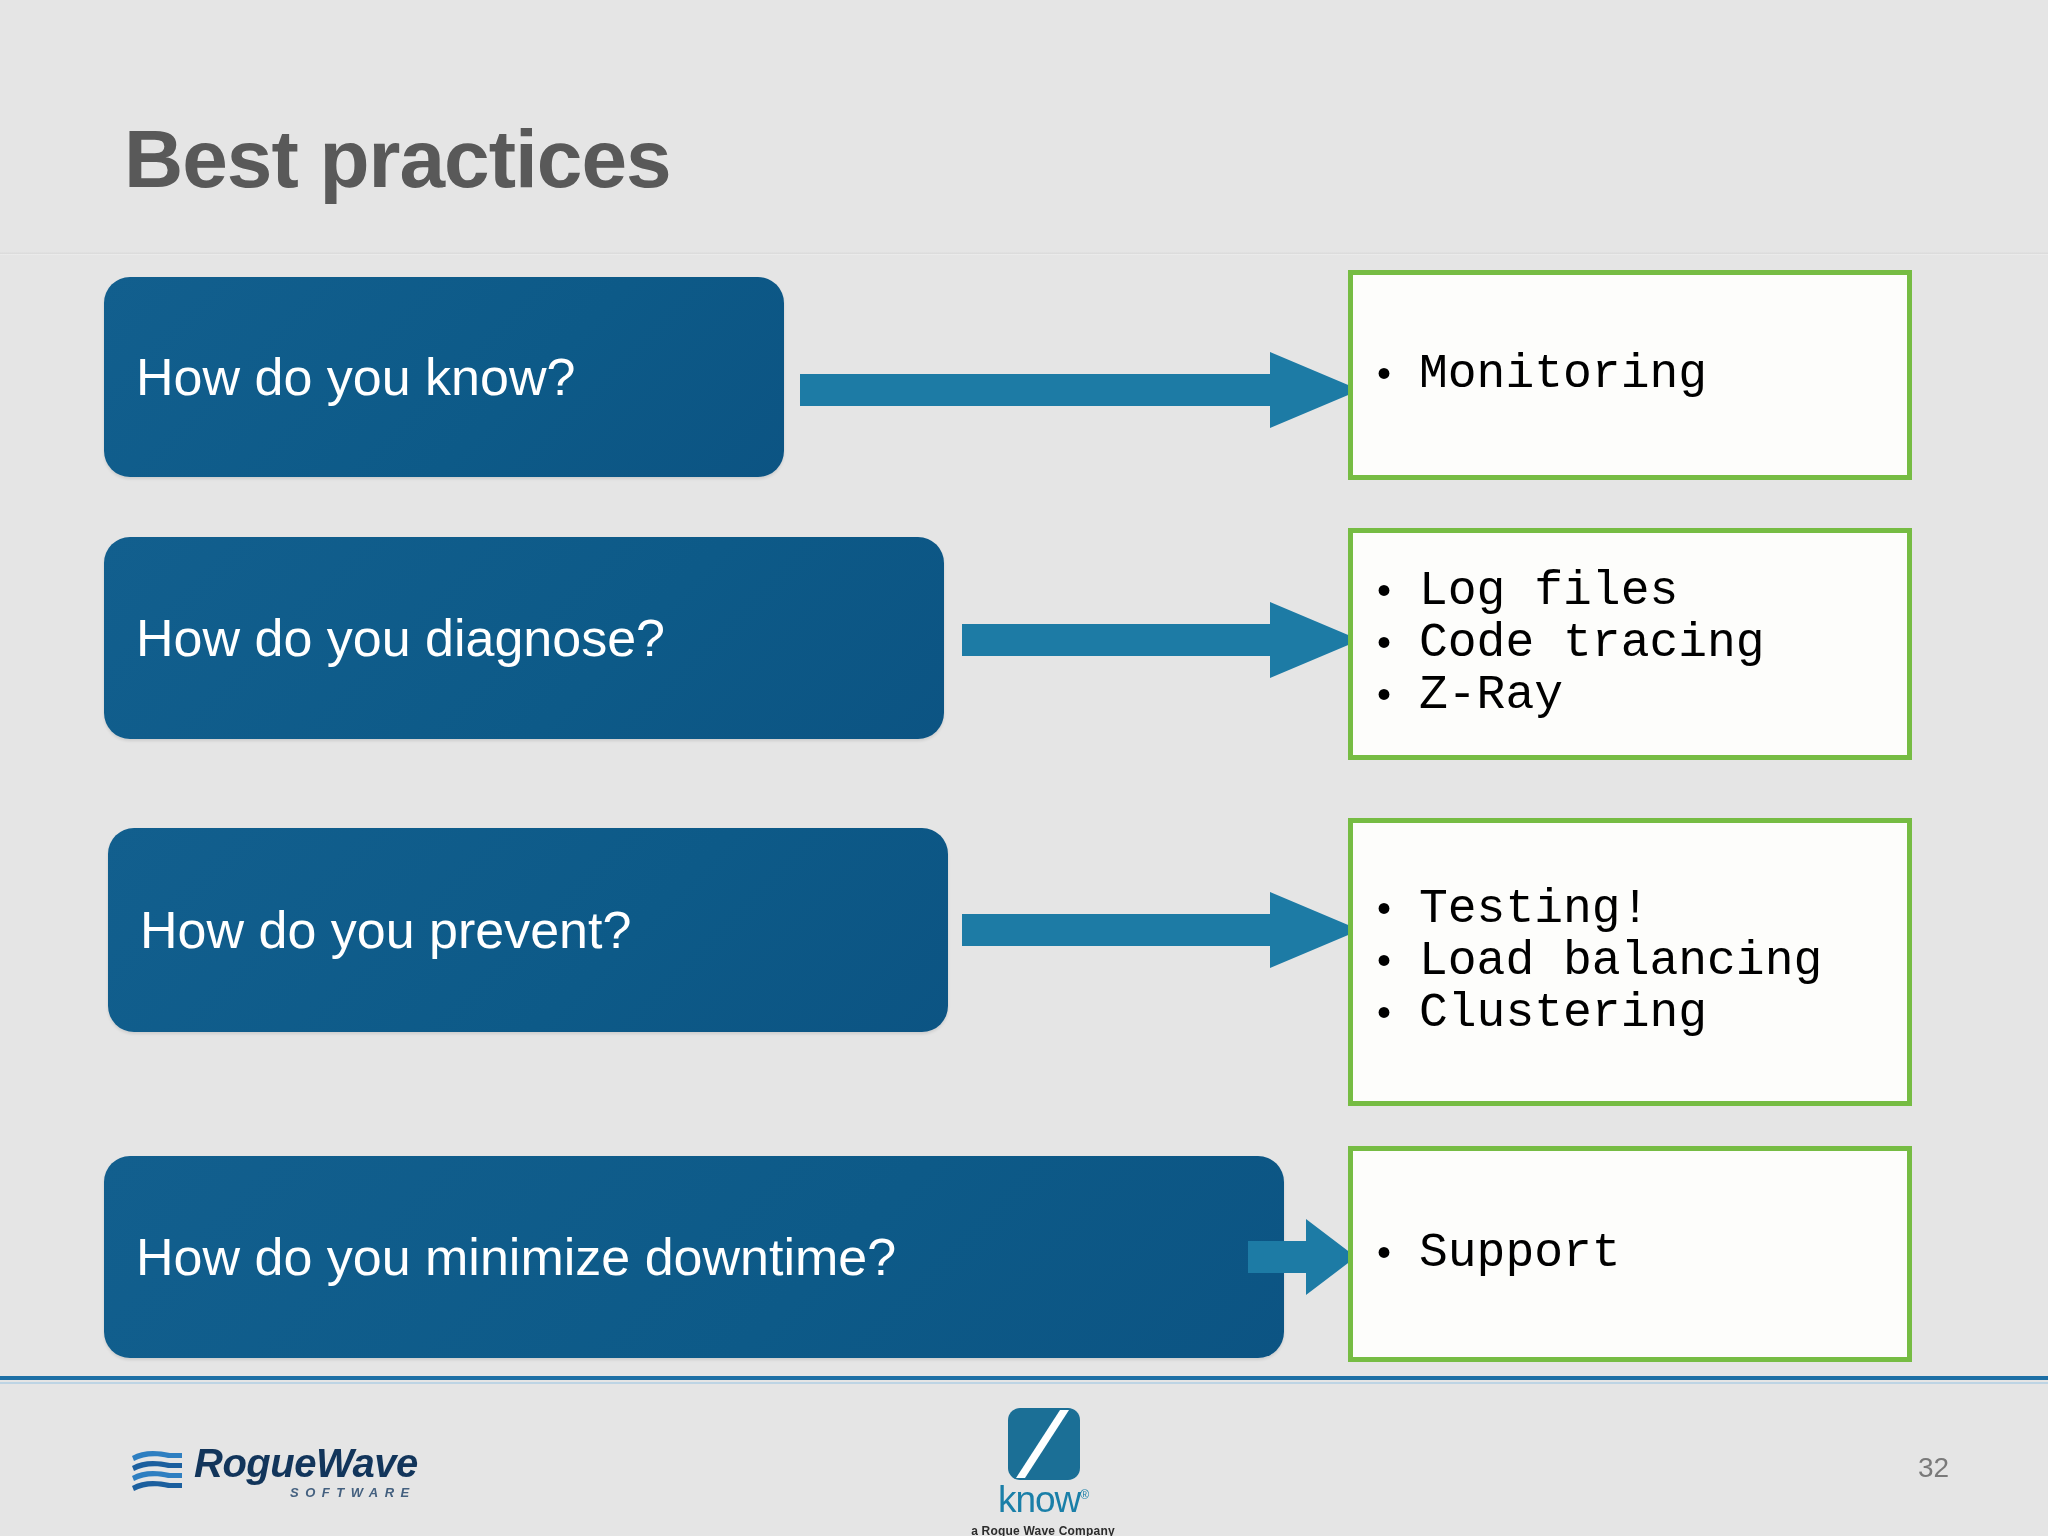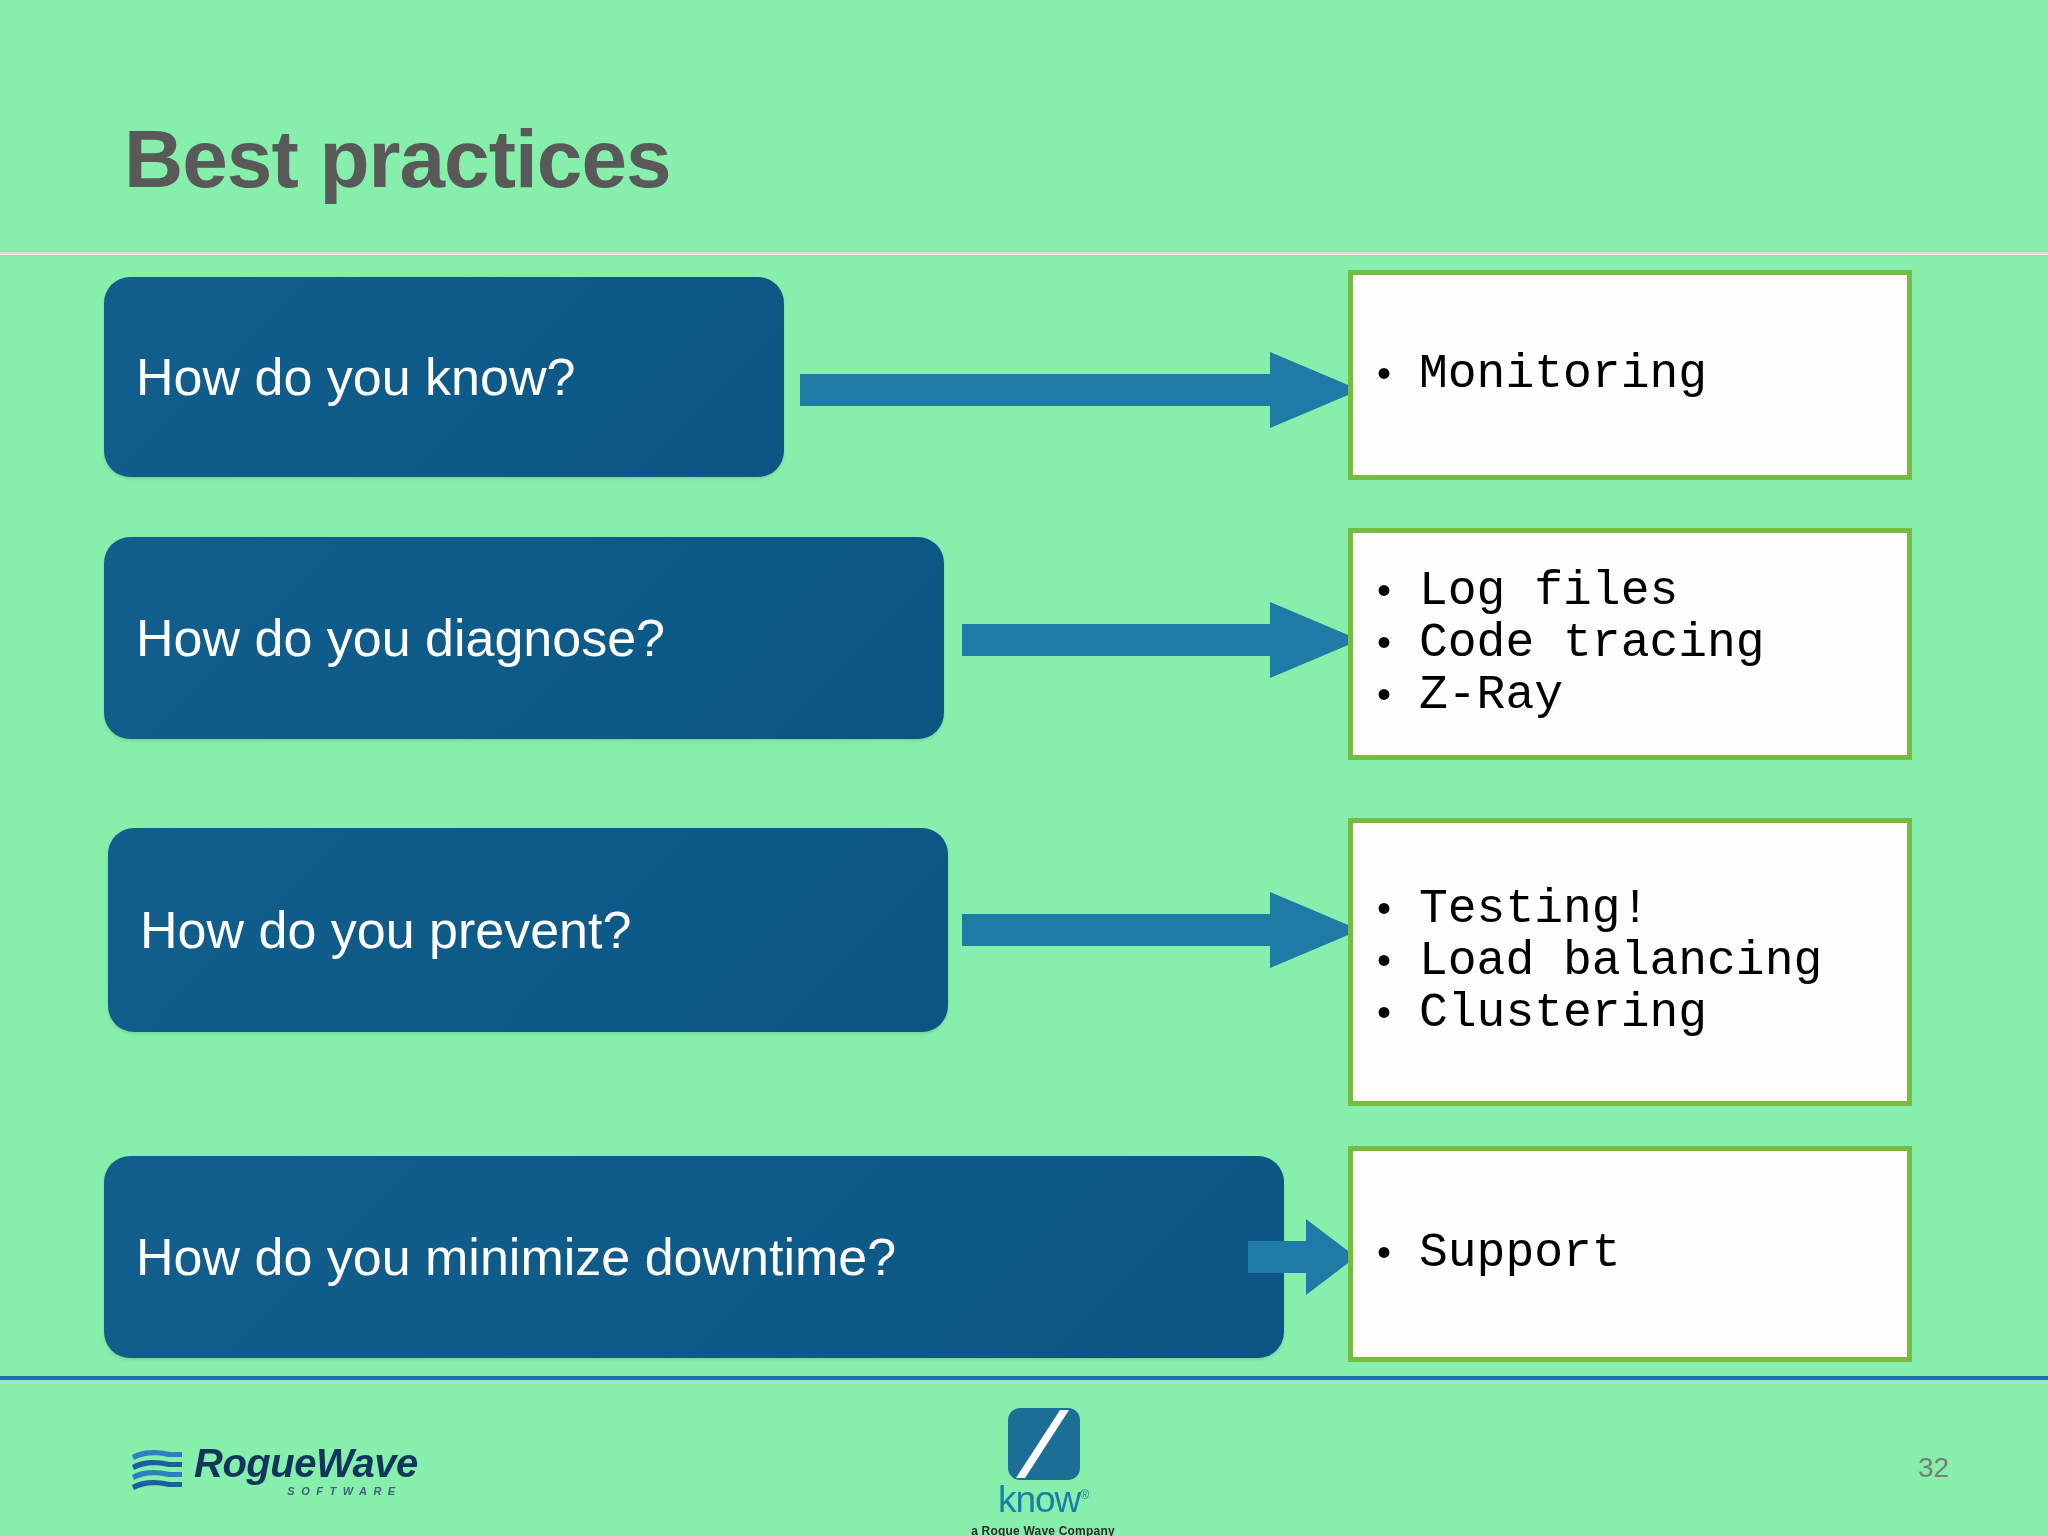--- a/index.html
+++ b/index.html
@@ -13,21 +13,21 @@
     position: relative;
     overflow: hidden;
     font-family: "Liberation Sans", sans-serif;
     -webkit-font-smoothing: antialiased;
   }
 
   
   .slide {
     position: absolute;
     inset: 0;
-    background: #86efac;
+    background: #e5e5e5;
   }
 
   
   .title {
     position: absolute;
     left: 124px;
     top: 118px;
     font-size: 82px;
     font-weight: bold;
     color: #595959;
@@ -137,27 +137,27 @@
     flex-direction: column;
     line-height: 1;
   }
   .rw-name {
     font-size: 40px;
     font-weight: bold;
     color: #12355b;
     letter-spacing: -0.5px;
   }
   .rw-sub {
-    font-size: 11px;
+    font-size: 13px;
     font-weight: bold;
     color: #44607f;
     letter-spacing: 6.5px;
     align-self: flex-end;
     margin-top: 3px;
-    margin-right: 16px;
+    margin-right: 2px;
   }
 
   .zend-logo {
     position: absolute;
     left: 968px;
     top: 1408px;
     width: 150px;
     display: flex;
     flex-direction: column;
     align-items: center;

